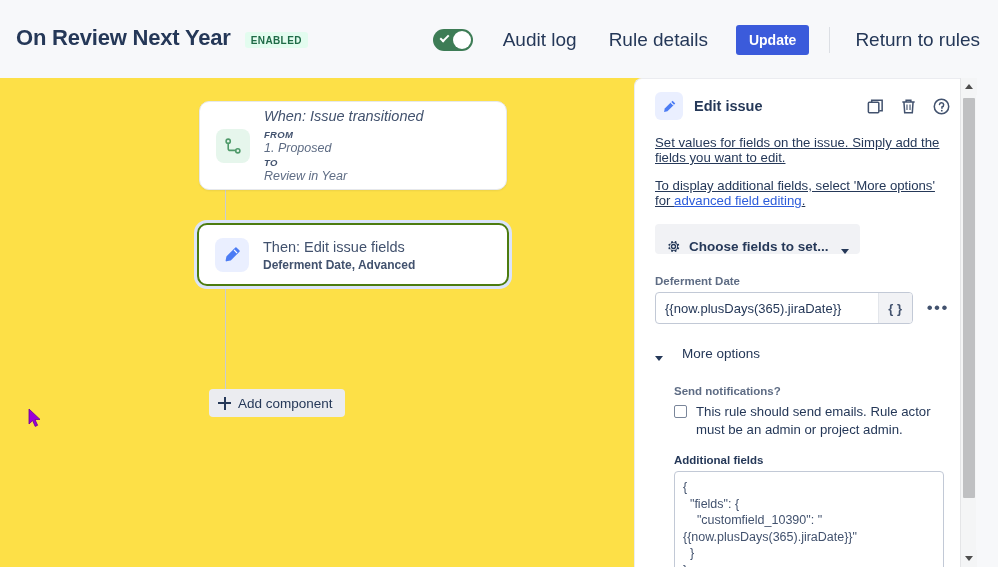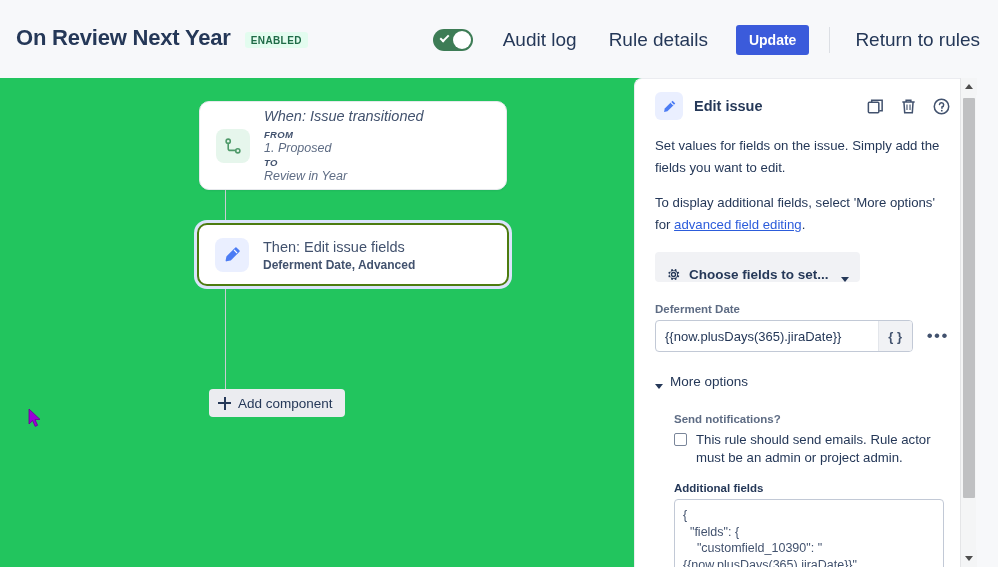--- a/index.html
+++ b/index.html
@@ -4,21 +4,21 @@
 <style>
   * { box-sizing: border-box; }
   html, body {
     margin: 0; padding: 0;
     width: 998px; height: 567px;
     overflow: hidden;
     background: #f7f8fa;
     font-family: "Liberation Sans", "DejaVu Sans", sans-serif;
     color: #172b4d;
   }
-  #app { position: relative; width: 998px; height: 567px; background: #22c55e; }
+  #app { position: relative; width: 998px; height: 567px; background: #fde047; }
 
   
   .header {
     position: absolute; left: 0; top: 0; width: 998px; height: 78px;
     background: #f7f8fa;
   }
   .title-wrap {
     position: absolute; left: 16px; top: 24px;
     display: flex; align-items: center; gap: 14px;
   }
@@ -137,22 +137,23 @@
   .panel-head-icon {
     width: 28px; height: 28px; border-radius: 6px; background: #eaefff;
     display: flex; align-items: center; justify-content: center;
     margin-right: 11px; flex: none;
   }
   .panel-title { font-size: 14.5px; font-weight: bold; color: #253858; flex: 1; }
   .panel-actions { display: flex; align-items: center; gap: 14px; }
   .icon-btn { cursor: pointer; display: flex; line-height: 0; }
 
   .panel-text {
-    font-size: 13.2px; color: #253858; line-height: 22px;
+    font-size: 13.2px; color: #253858; line-height: 15px;
     margin-top: 8px;
+    text-decoration: underline;
   }
   .panel-text.second { margin-top: 13px; }
   .link {
     color: #2c5cdb; text-decoration: underline; cursor: pointer;
   }
 
   .choose-btn {
     margin-top: 16px;
     background: #f1f2f5; border: none; border-radius: 4px;
     height: 30px; padding: 0 11px;
@@ -188,21 +189,21 @@
     display: flex; align-items: center; justify-content: center;
     font-size: 13px; font-weight: bold; color: #42526e; cursor: pointer;
     flex: none;
   }
   .dots-btn {
     margin-left: 12px; font-size: 17px; color: #42526e; cursor: pointer;
     letter-spacing: 1.5px; line-height: 10px; padding: 6px 2px;
   }
 
   .more-options {
-    margin-top: 22px; display: flex; align-items: flex-end; gap: 7px;
+    margin-top: 22px; display: flex; align-items: flex-end; gap: 19px;
     font-size: 13.5px; color: #253858; cursor: pointer;
   }
   .chev-d.sm {
     border-left-width: 4px; border-right-width: 4px; border-top-width: 5px;
     border-top-color: #253858; margin-left: 0;
   }
 
   .sub-label {
     font-size: 11.5px; font-weight: bold; color: #5e6c84;
     margin-top: 24px; margin-left: 19px;

